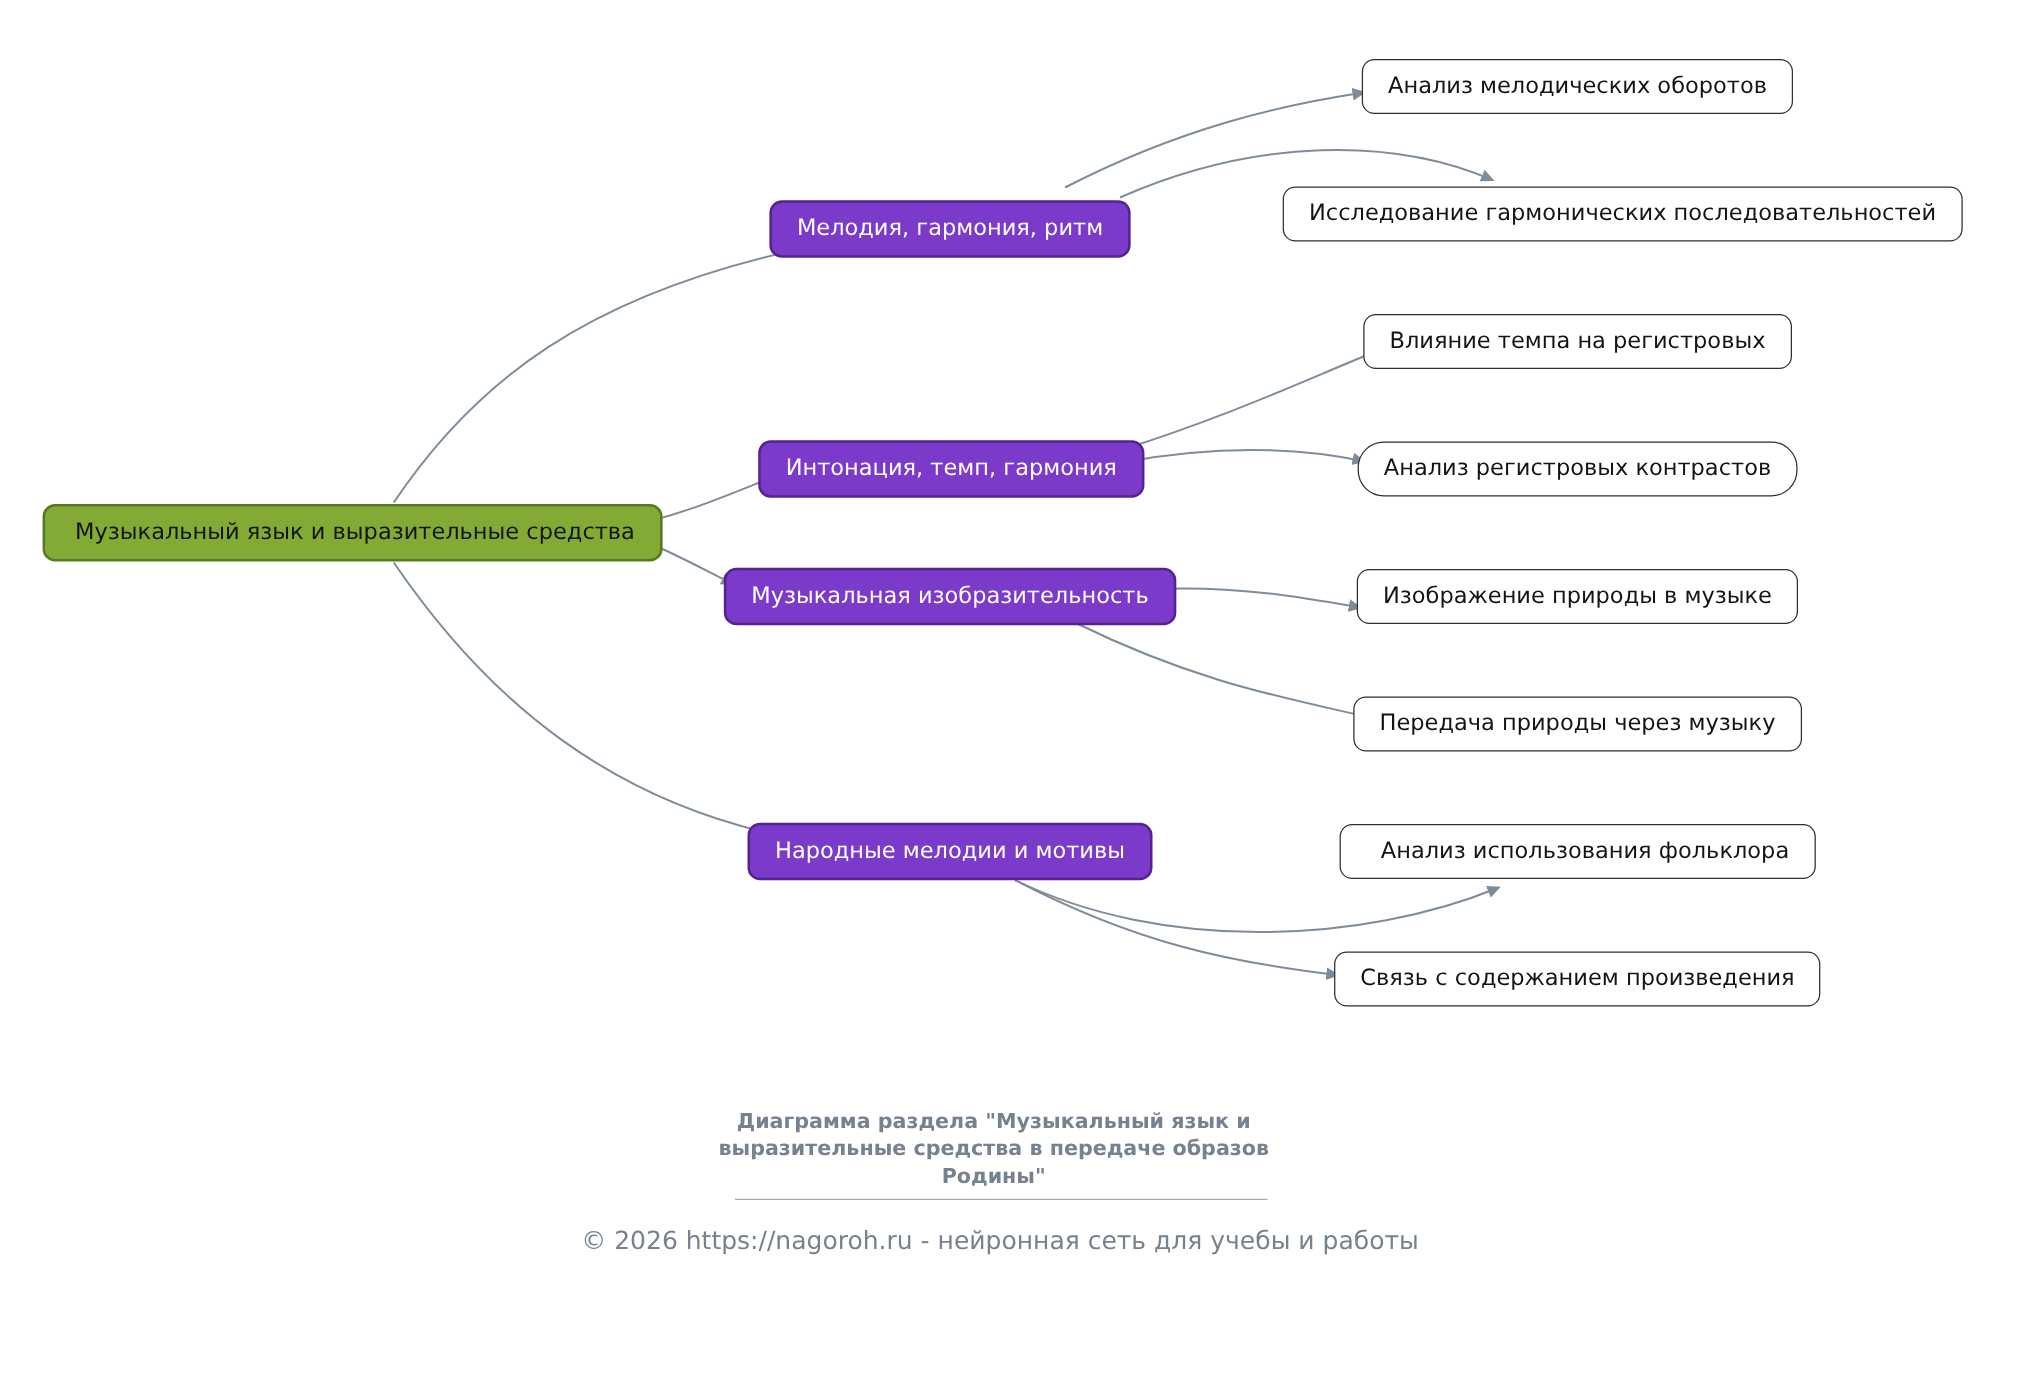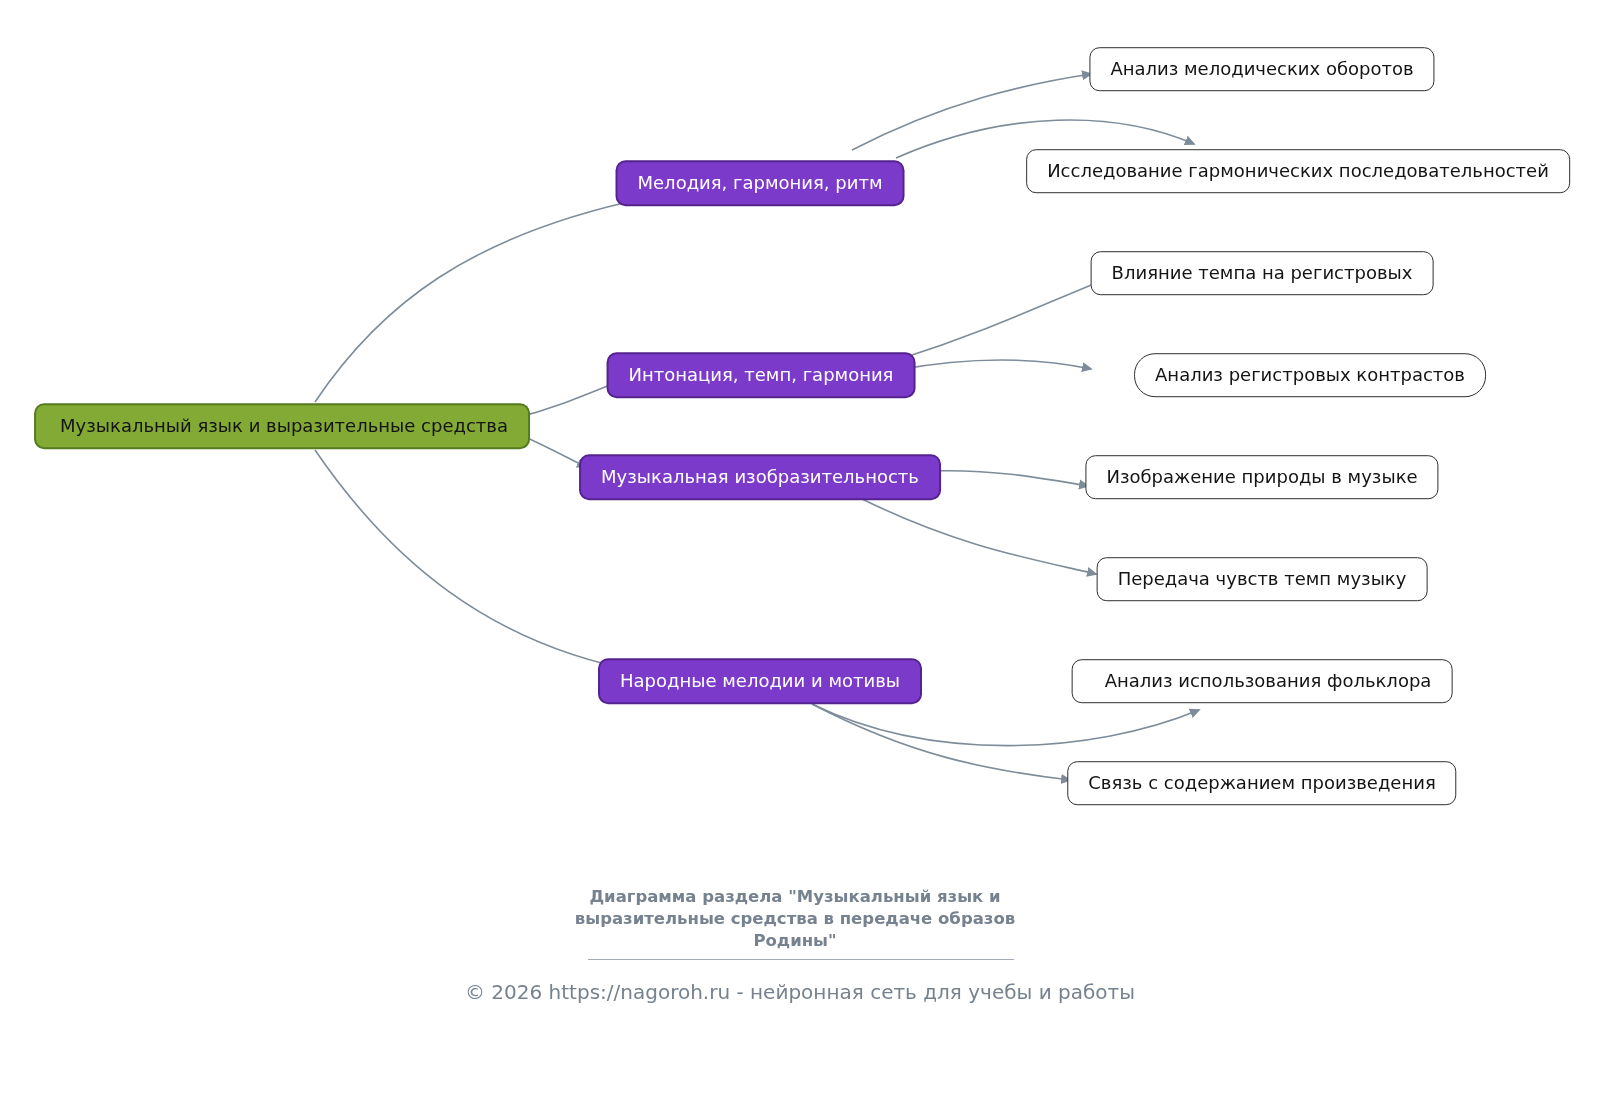--- a/index.html
+++ b/index.html
@@ -106,23 +106,23 @@
   <div class="node root" style="left:282px; top:426px;padding-left:24px;">Музыкальный язык и выразительные средства</div>
 
   <div class="node branch" style="left:760px; top:183px;">Мелодия, гармония, ритм</div>
   <div class="node branch" style="left:761px; top:375px;">Интонация, темп, гармония</div>
   <div class="node branch" style="left:760px; top:477px;">Музыкальная изобразительность</div>
   <div class="node branch" style="left:760px; top:681px;">Народные мелодии и мотивы</div>
 
   <div class="node leaf" style="left:1262px; top:69px;">Анализ мелодических оборотов</div>
   <div class="node leaf" style="left:1262px; top:171px;margin-left:36px;">Исследование гармонических последовательностей</div>
   <div class="node leaf" style="left:1262px; top:273px;">Влияние темпа на регистровых</div>
-  <div class="node leaf" style="left:1310px; top:375px;border-radius:21px;">Анализ регистровых контрастов</div>
+  <div class="node leaf" style="left:1262px; top:375px;border-radius:21px;">Анализ регистровых контрастов</div>
   <div class="node leaf" style="left:1262px; top:477px;">Изображение природы в музыке</div>
-  <div class="node leaf" style="left:1262px; top:579px;">Передача чувств темп музыку</div>
+  <div class="node leaf" style="left:1262px; top:579px;">Передача природы через музыку</div>
   <div class="node leaf" style="left:1262px; top:681px;padding-left:32px;">Анализ использования фольклора</div>
   <div class="node leaf" style="left:1262px; top:783px;">Связь с содержанием произведения</div>
 
   <div class="footer-caption">Диаграмма раздела "Музыкальный язык и выразительные средства в передаче образов Родины"</div>
   <div class="divider"></div>
   <div class="copyright">© 2026 https://nagoroh.ru - нейронная сеть для учебы и работы</div>
 
 </div>
 
 </body></html>

